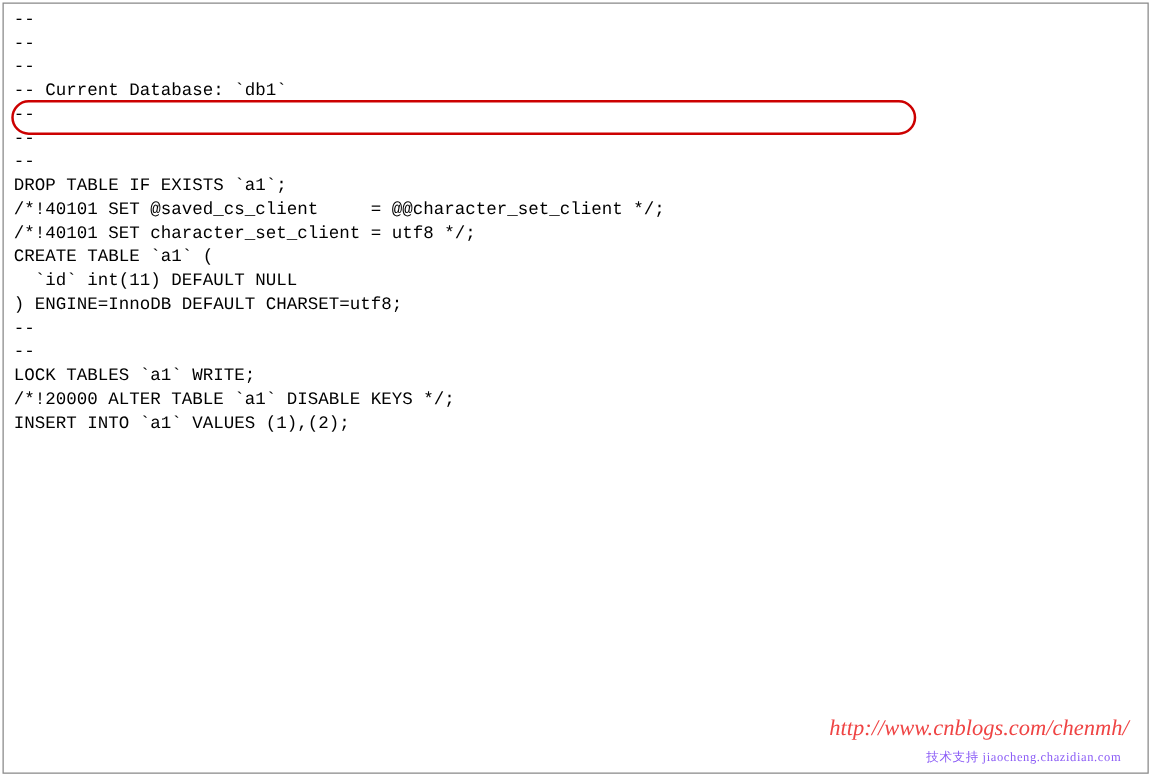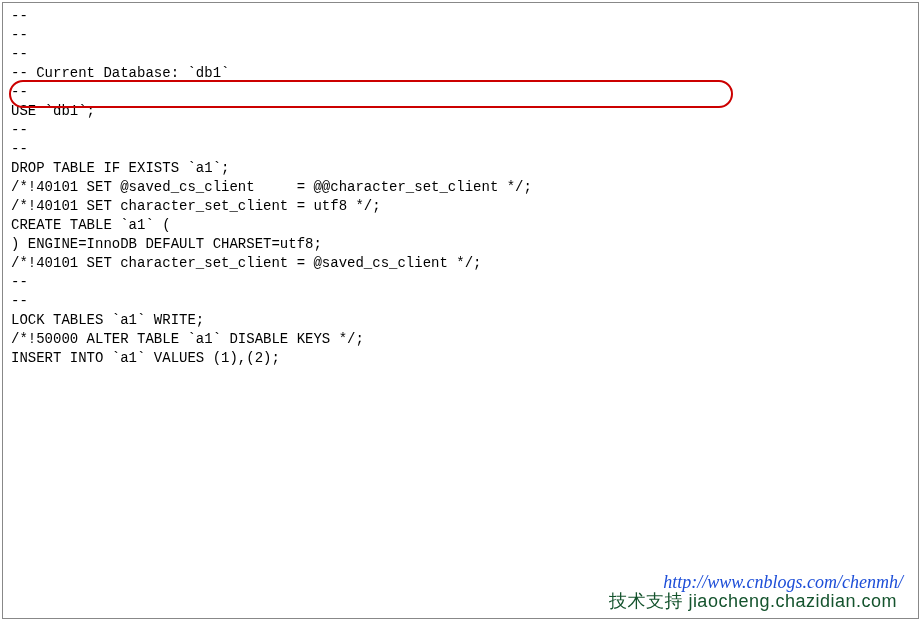--- a/index.html
+++ b/index.html
@@ -40,64 +40,63 @@
       height: 28px;
       pointer-events: none;
     }
     .watermark {
       position: absolute;
       right: 18px;
       bottom: 28px;
       font-family: Georgia, "Times New Roman", serif;
       font-style: italic;
       font-size: 18px;
-      color: #1d4ed8;
+      color: #ef4444;
       text-shadow: 1px 1px 1px #ffffff, -1px -1px 1px #ffffff;
       pointer-events: none;
     }
     .watermark2 {
       position: absolute;
       right: 24px;
       bottom: 8px;
-      font-family: Liberation Sans, sans-serif;
-      font-size: 18px;
-      color: #14532d;
+      font-family: Liberation Serif, serif;
+      font-size: 10px;
+      color: #8b5cf6;
       pointer-events: none;
       letter-spacing: 0.5px;
     }
   </style>
 </head>
 <body>
 
 <div class="outer-border">
   <div class="code-line">--</div>
   <div class="code-line">--</div>
   <div class="code-line"></div>
   <div class="code-line"></div>
   <div class="code-line">--</div>
   <div class="code-line">-- Current Database: `db1`</div>
   <div class="code-line">--</div>
   <div class="code-line"></div>
   <div class="code-line"></div>
-  <div class="code-line">USE `db1`;</div>
   <div class="code-line"></div>
   <div class="code-line">--</div>
   <div class="code-line">--</div>
   <div class="code-line"></div>
   <div class="code-line">DROP TABLE IF EXISTS `a1`;</div>
   <div class="code-line">/*!40101 SET @saved_cs_client     = @@character_set_client */;</div>
   <div class="code-line">/*!40101 SET character_set_client = utf8 */;</div>
   <div class="code-line">CREATE TABLE `a1` (</div>
+  <div class="code-line">  `id` int(11) DEFAULT NULL</div>
   <div class="code-line">) ENGINE=InnoDB DEFAULT CHARSET=utf8;</div>
-  <div class="code-line">/*!40101 SET character_set_client = @saved_cs_client */;</div>
   <div class="code-line"></div>
   <div class="code-line">--</div>
   <div class="code-line">--</div>
   <div class="code-line"></div>
   <div class="code-line">LOCK TABLES `a1` WRITE;</div>
-  <div class="code-line">/*!50000 ALTER TABLE `a1` DISABLE KEYS */;</div>
+  <div class="code-line">/*!20000 ALTER TABLE `a1` DISABLE KEYS */;</div>
   <div class="code-line">INSERT INTO `a1` VALUES (1),(2);</div>
 
   <div class="highlight-box"></div>
 </div>
 
 <div class="watermark">http://www.cnblogs.com/chenmh/</div>
 <div class="watermark2">技术支持 jiaocheng.chazidian.com</div>
 
 </body></html>

